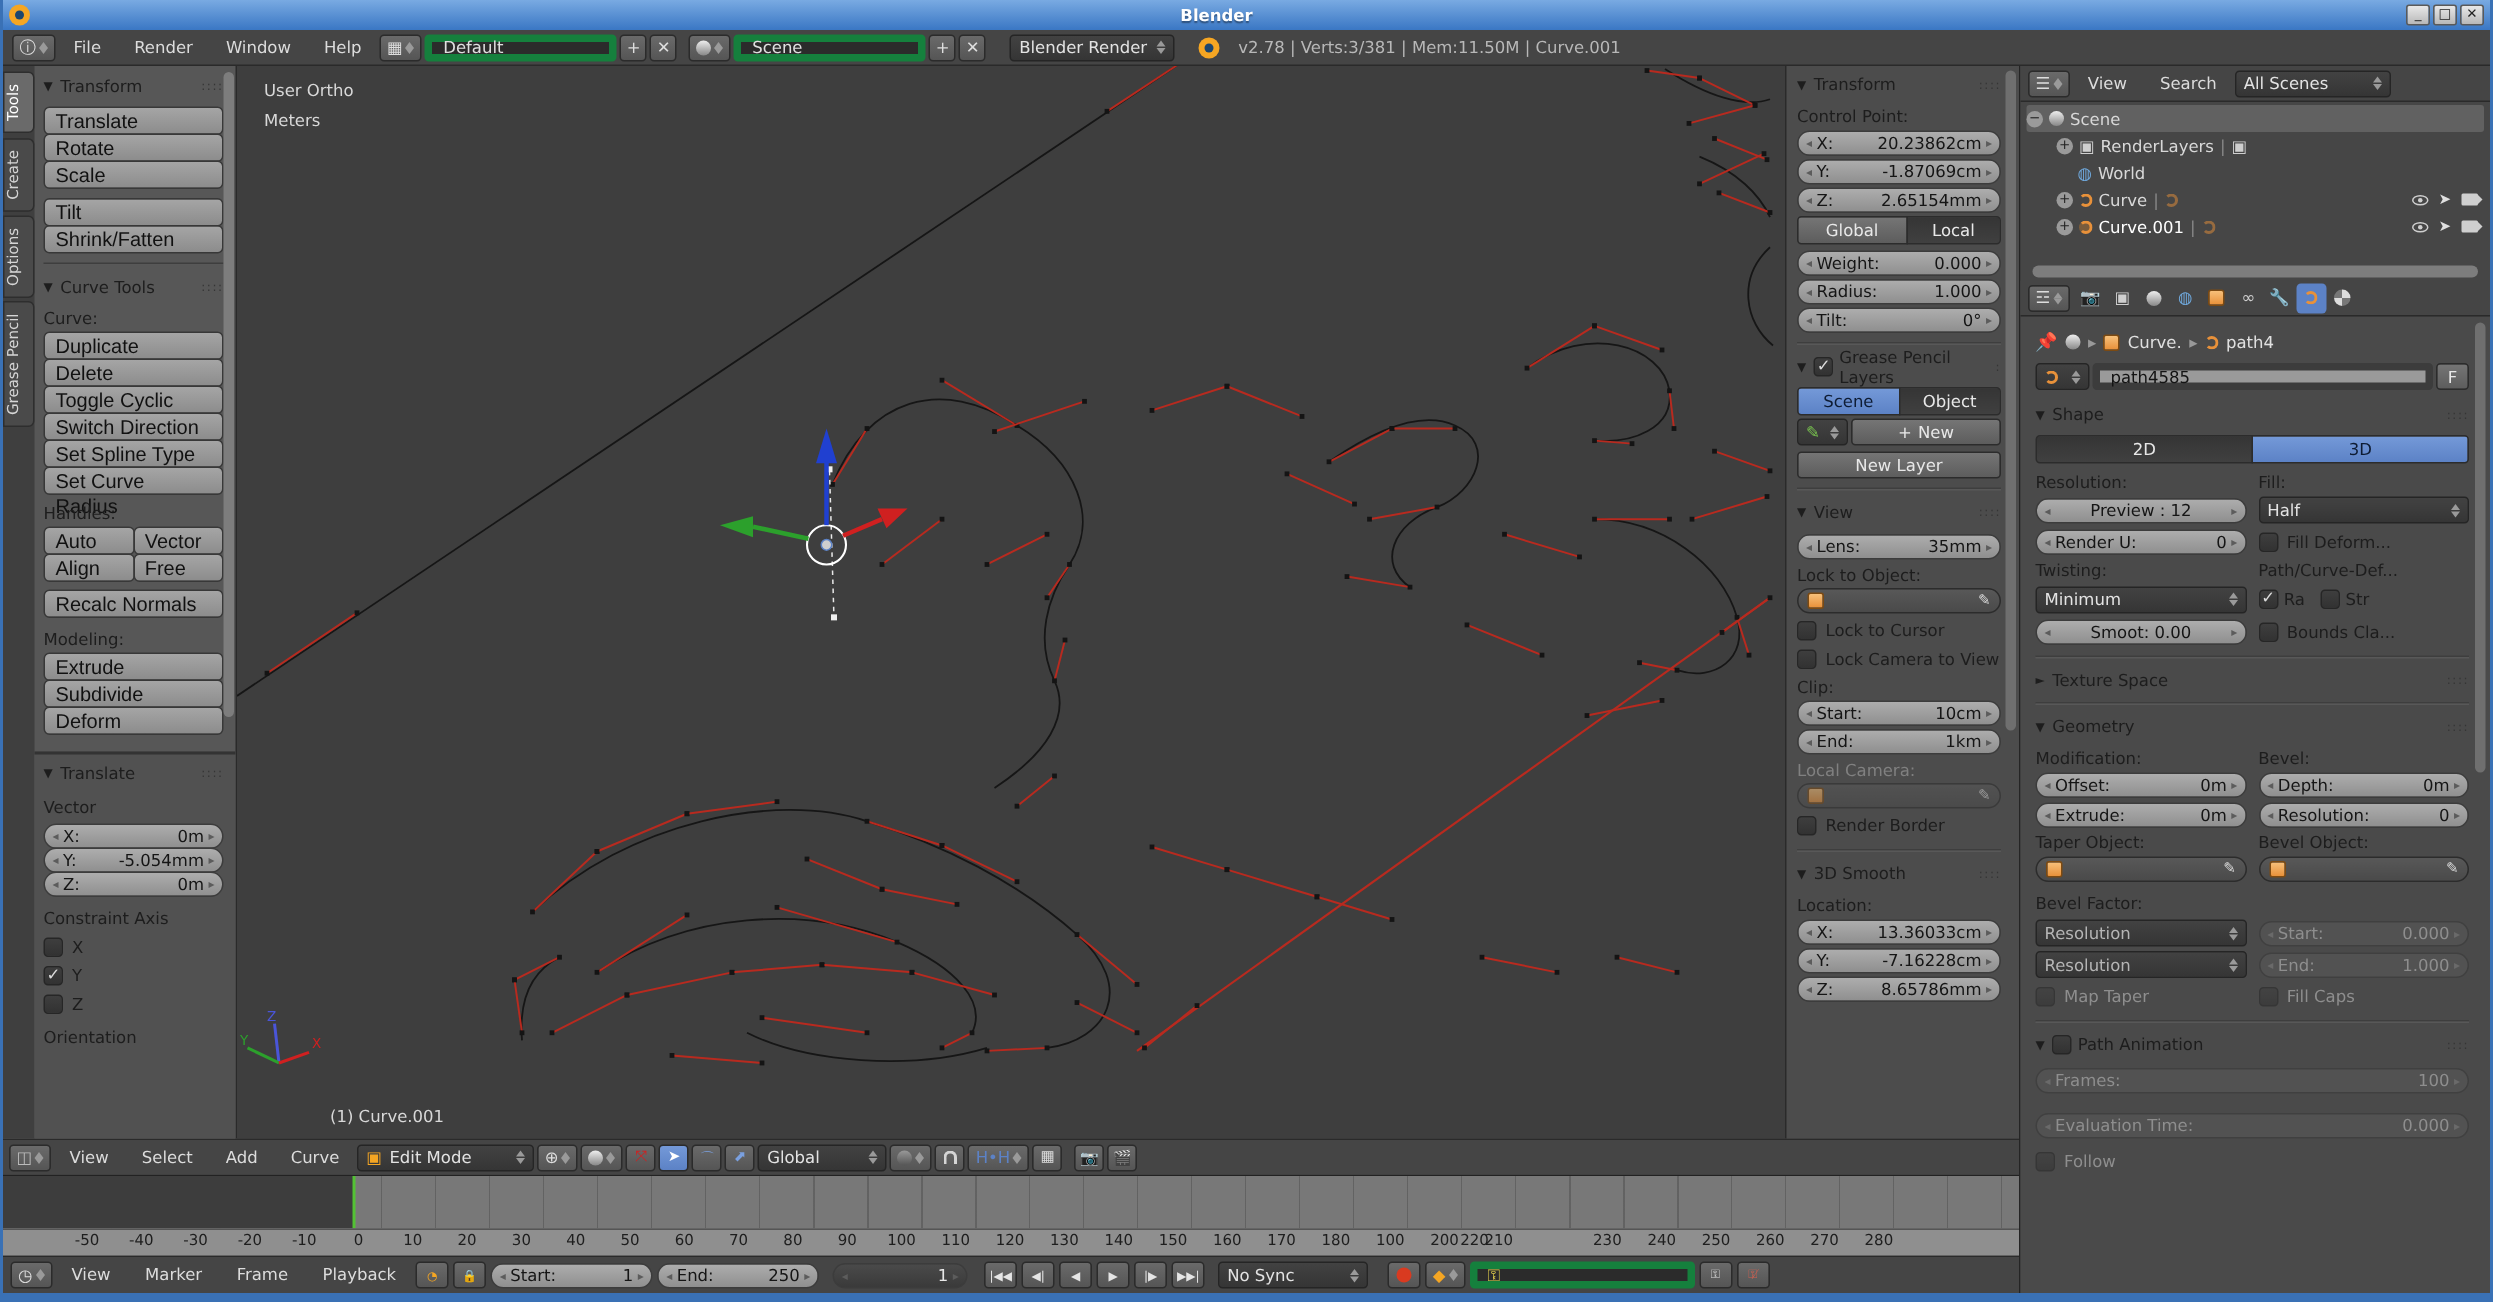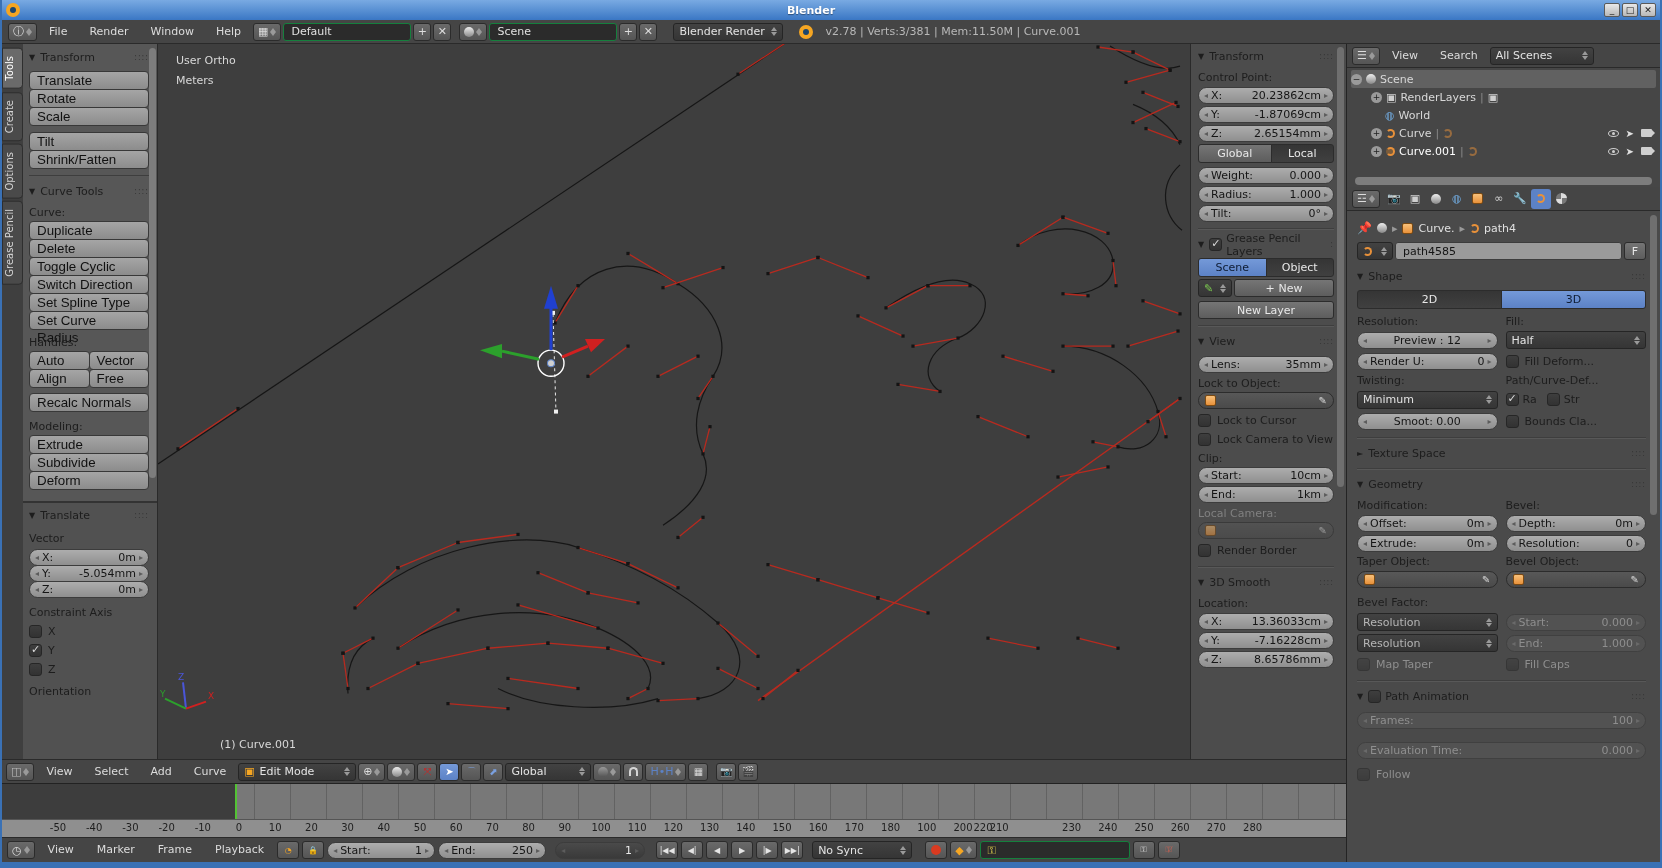--- a/index.html
+++ b/index.html
@@ -46,21 +46,21 @@
   .objfield { background:linear-gradient(#585858,#4a4a4a); border:1px solid #2c2c2c; border-radius:9px; height:17px;
     display:flex; align-items:center; padding:0 6px; gap:5px; }
   .objfield.dim { opacity:.55; }
   .curve-ico { width:9px; height:9px; border:2px solid #e8913a; border-left-color:transparent; border-radius:50%; flex:0 0 auto; }
   .blue { background:linear-gradient(#7499d8,#5c82c6) !important; color:#0e1c33 !important; }
   .pressed { background:linear-gradient(#353535,#404040) !important; color:#e8e8e8 !important; }
 
   
   .infobar { height:24px; background:#454545; border-bottom:1px solid #2a2a2a; display:flex; align-items:center; padding:0 6px; gap:2px; flex:0 0 auto; }
   .iconbtn { height:18px; display:flex; align-items:center; gap:2px; padding:0 4px; background:linear-gradient(#6a6a6a,#555); border:1px solid #2b2b2b; border-radius:3px; color:#ddd; }
-  .df { background:#2b2b2b; border:1px solid #15803d; border-radius:3px; color:#e0e0e0; height:18px; display:flex; align-items:center; padding:0 7px; }
+  .df { background:#2b2b2b; border:5px solid #15803d; border-radius:3px; color:#e0e0e0; height:18px; display:flex; align-items:center; padding:0 7px; }
   .sqbtn { width:18px; height:18px; background:linear-gradient(#6a6a6a,#555); border:1px solid #2b2b2b; border-radius:3px; color:#ddd; text-align:center; line-height:16px; font-size:11px; }
   .status { color:#b8b8b8; margin-left:10px; }
 
   
   .content-row { flex:1; display:flex; min-height:0; }
   .left-stack { flex:1; display:flex; flex-direction:column; min-width:0; }
   .editors-row { flex:1; display:flex; min-height:0; }
   .right-col { width:314px; flex:0 0 auto; display:flex; flex-direction:column; border-left:1px solid #242424; }
 
   

